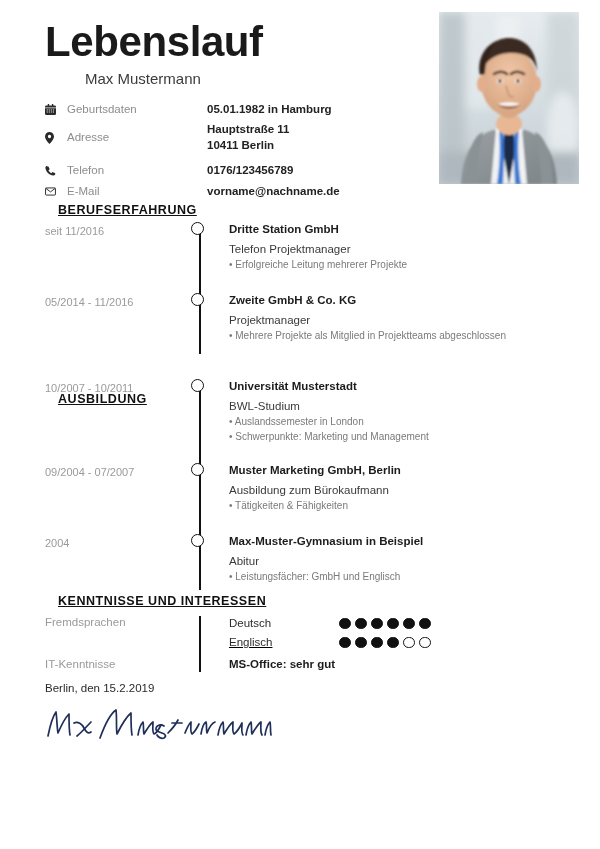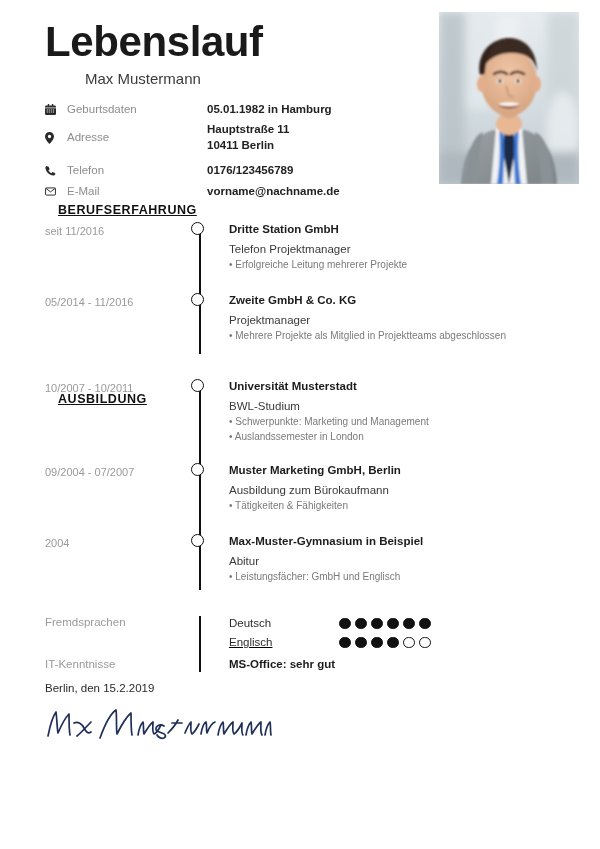--- a/index.html
+++ b/index.html
@@ -264,22 +264,22 @@
     <div class="tl-line" style="height:201px;"></div>
 
     <div class="entry" style="margin-bottom:19px;">
       <div class="date">10/2007 - 10/2011</div>
       <div class="marker">
           <div class="dot"></div>
         </div>
       <div class="body">
         <div class="org">Universität Musterstadt</div>
         <div class="role">BWL-Studium</div>
+        <div class="bullet">Auslandssemester in London</div>
         <div class="bullet">Schwerpunkte: Marketing und Management</div>
-        <div class="bullet">Auslandssemester in London</div>
       </div>
     </div>
 
     <div class="entry" style="margin-bottom:21px;">
       <div class="date">09/2004 - 07/2007</div>
       <div class="marker">
           <div class="dot"></div>
         </div>
       <div class="body">
         <div class="org">Muster Marketing GmbH, Berlin</div>
@@ -294,20 +294,21 @@
           <div class="dot"></div>
         </div>
       <div class="body">
         <div class="org">Max-Muster-Gymnasium in Beispiel</div>
         <div class="role">Abitur</div>
         <div class="bullet">Leistungsfächer: GmbH und Englisch</div>
       </div>
     </div>
   </div>
 
+  <div class="sec-title" style="top:594px;">KENNTNISSE UND INTERESSEN</div>
 
   <div class="skills" style="top:614px;">
     <div class="sk-line" style="height:56px;"></div>
 
     <div class="skrow">
       <div class="sklbl">Fremdsprachen</div>
       <div class="skbody" style="display:block;">
 
         <div style="display:flex;align-items:center;height:19px;">
           <span class="skname">Deutsch</span>

